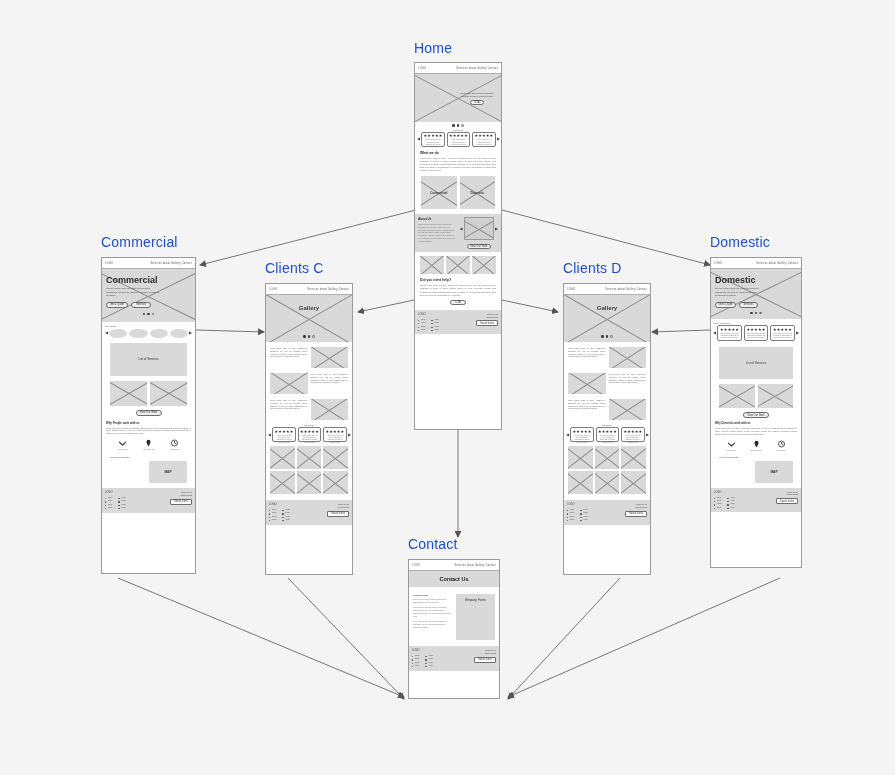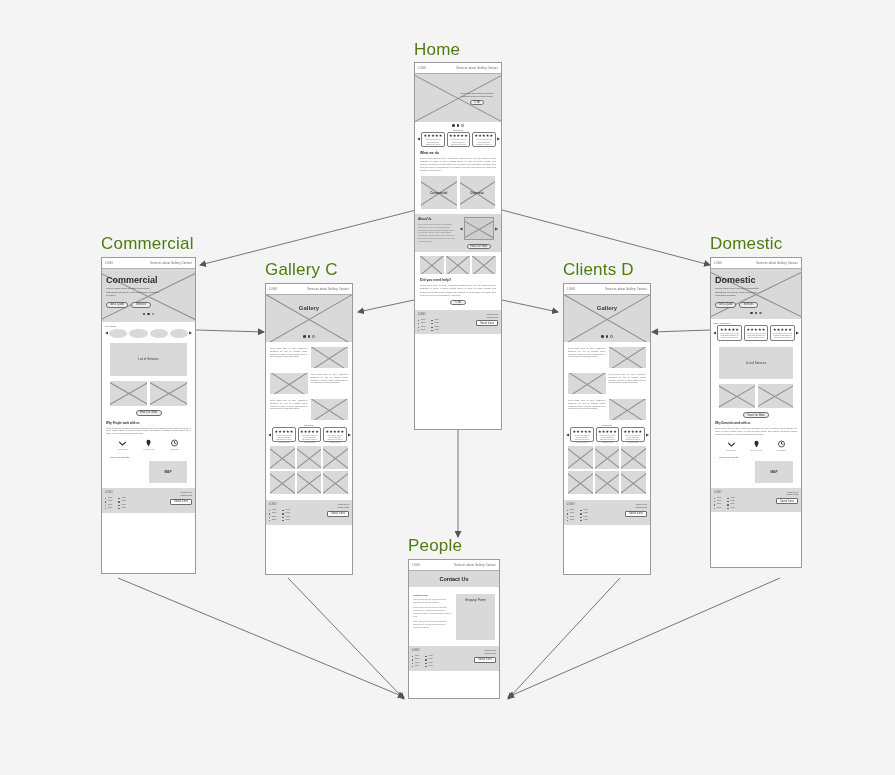--- a/index.html
+++ b/index.html
@@ -6,21 +6,21 @@
   body{
     width:895px;height:775px;position:relative;overflow:hidden;
     background:#f4f4f4;
     font-family:"Liberation Sans","DejaVu Sans",sans-serif;
     color:#333;
   }
   #arrows{position:absolute;left:0;top:0;width:895px;height:775px;pointer-events:none;}
 
   
   .page-title{
-    position:absolute;font-size:17px;color:#4d7c0f;font-weight:400;
+    position:absolute;font-size:14px;color:#1d4ed8;font-weight:400;
     letter-spacing:.2px;white-space:nowrap;
   }
 
   
   .wf{
     position:absolute;background:#ffffff;border:1px solid #9a9a9a;
     box-sizing:border-box;overflow:hidden;
   }
   .wf *{box-sizing:border-box;}
 
@@ -336,21 +336,21 @@
       </div>
     </div>
     <div class="f-right">
       <div class="f-foll" style="white-space:pre-line;">Follow us on
 Social Media</div>
       <div class="btn btn-sq" style="width:22px;height:6px;background:#fff;">Social Icons</div>
     </div>
   </div>
 </div>
 
-<div class="page-title" style="left:265px;top:260px;">Gallery C</div>
+<div class="page-title" style="left:265px;top:260px;">Clients C</div>
 <div class="wf" style="left:265px;top:283px;width:88px;height:292px;">
   <div class="navbar">
     <span class="logo">LOGO</span>
     <span class="nav">Services  about Gallery Contact</span>
   </div>
   <div class="ph" style="--a1:30deg;--a2:-30deg;height:47px;">
     <div class="ph-lbl" style="font-size:6px;top:28%;">Gallery</div>
     <div class="dots" style="position:absolute;left:0;right:0;bottom:4px;z-index:2;">
       <span class="dot"></span>
       <span class="dot"></span>
@@ -607,21 +607,21 @@
       </div>
     </div>
     <div class="f-right">
       <div class="f-foll" style="white-space:pre-line;">Follow us on
 Social Media</div>
       <div class="btn btn-sq" style="width:22px;height:6px;background:#fff;">Social Icons</div>
     </div>
   </div>
 </div>
 
-<div class="page-title" style="left:408px;top:536px;">People</div>
+<div class="page-title" style="left:408px;top:536px;">Contact</div>
 <div class="wf" style="left:408px;top:559px;width:92px;height:140px;">
   <div class="navbar">
     <span class="logo">LOGO</span>
     <span class="nav">Services  about Gallery Contact</span>
   </div>
   <div class="banner" style="height:16px;">Contact Us</div>
   <div style="display:flex;gap:4px;padding:7px 4px 0;">
     <div style="flex:1;">
       <div style="font-size:2.1px;color:#555;font-weight:bold;">Contact Details</div>
       <div class="tiny" style="margin-top:2px;">Lorem ipsum dolor sit amet consectetur adipiscing elit sed do eiusmod.</div>

